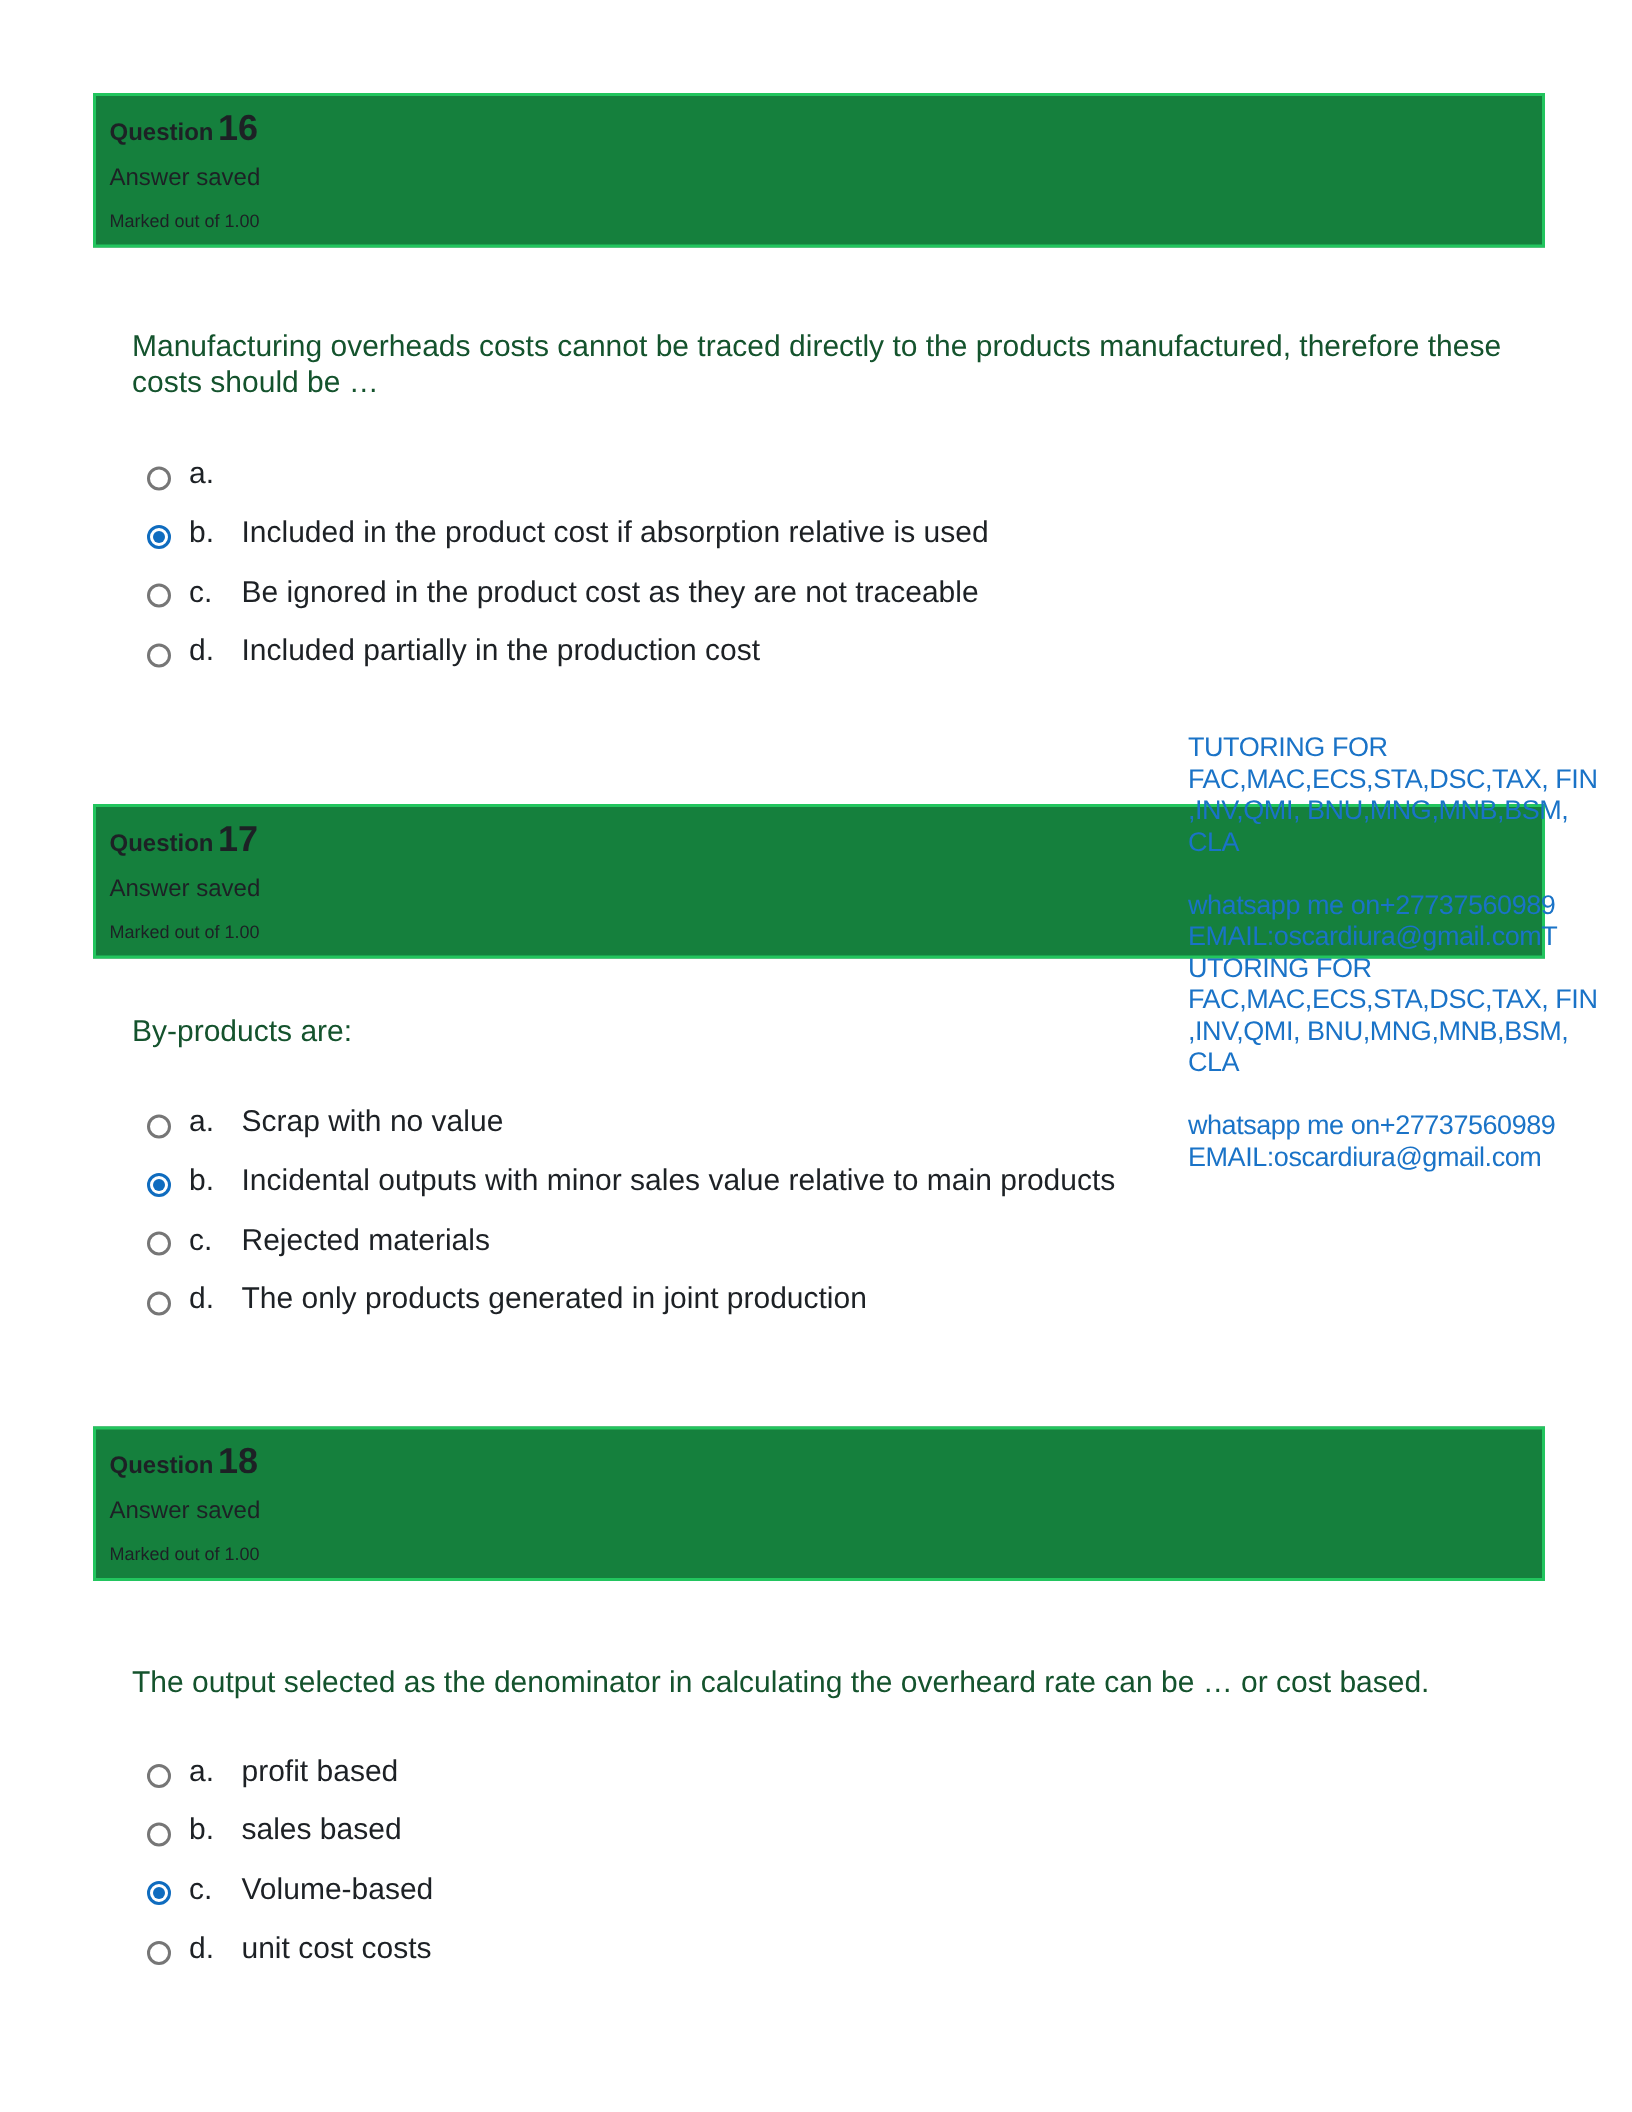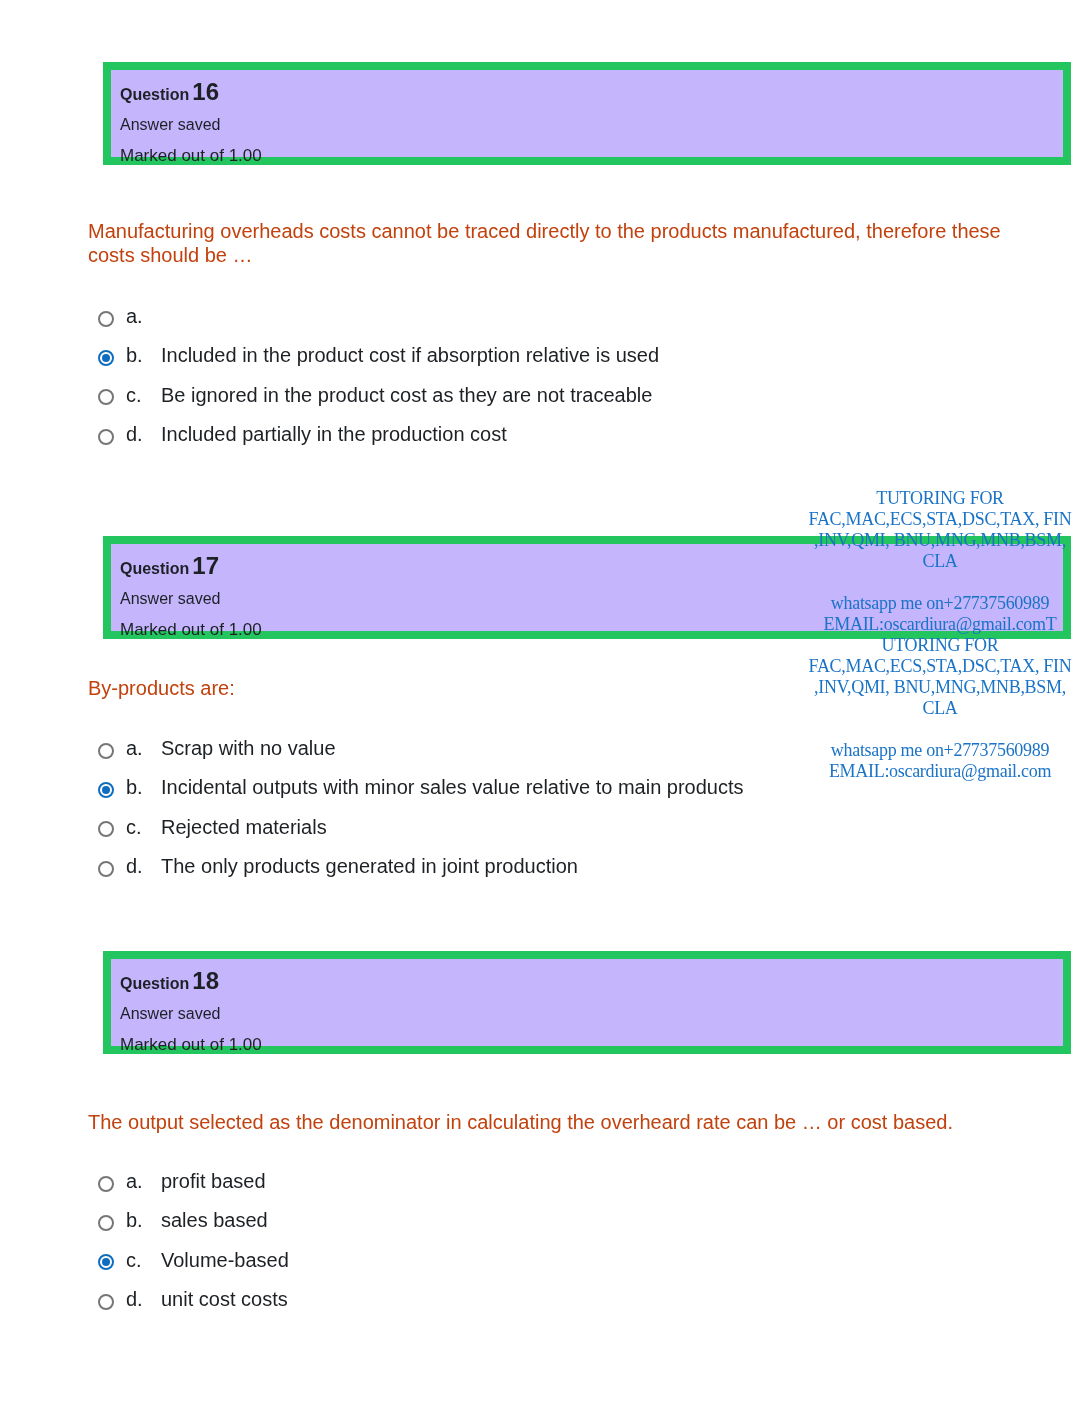--- a/index.html
+++ b/index.html
@@ -2,44 +2,43 @@
 <html><head>
 <meta charset="utf-8">
 <style>
   html, body { margin: 0; padding: 0; background: #ffffff; }
   body {
     width: 1088px; height: 1408px; position: relative; overflow: hidden;
     font-family: "Liberation Sans", sans-serif; color: #1d2125;
   }
   .info-box {
     position: absolute; left: 62px; width: 968px; height: 103px;
-    border: 8px solid #22c55e; box-sizing: border-box; background: #c4b5fd; margin-left: 41px;
+    border: 2px solid #22c55e; box-sizing: border-box; background: #15803d;
   }
   .info-box .qno { position: absolute; left: 9px; top: 8px; font-size: 16px; font-weight: bold; color: #1d2125; }
   .info-box .qno .num { font-size: 24px; font-weight: bold; margin-left: 3px; }
   .info-box .state { position: absolute; left: 9px; top: 46px; font-size: 16px; }
-  .info-box .grade { position: absolute; left: 9px; top: 76px; font-size: 17px; }
-  .qtext { position: absolute; left: 88px; width: 930px; font-size: 20px; line-height: 24px; color: #c2410c; }
+  .info-box .grade { position: absolute; left: 9px; top: 76px; font-size: 12px; }
+  .qtext { position: absolute; left: 88px; width: 930px; font-size: 20px; line-height: 24px; color: #14532d; }
   .answers { position: absolute; left: 98px; }
   .answer { position: relative; height: 39.3px; display: flex; align-items: center; }
   .radio {
     width: 16px; height: 16px; border-radius: 50%; border: 2px solid #767676;
     box-sizing: border-box; margin-right: 12px; margin-top: 4px; position: relative; flex: none; cursor: pointer;
   }
   .radio.checked { border-color: #0f6cbf; }
   .radio.checked::after {
     content: ""; position: absolute; left: 2px; top: 2px; width: 8px; height: 8px; border-radius: 50%; background: #0f6cbf;
   }
   .answer .letter { width: 35px; font-size: 20px; }
   .answer .atext { font-size: 20px; white-space: nowrap; }
   .watermark {
     position: absolute; left: 792px; width: 296px; color: #1a73c7;
-    font-family: Liberation Serif, serif; font-size: 18px; line-height: 21px; white-space: pre-wrap;
+    font-family: Liberation Sans, sans-serif; font-size: 18px; line-height: 21px; white-space: pre-wrap;
     letter-spacing: -0.3px;
-    text-align: center;
   }
 </style>
 </head>
 <body>
 
 <div class="info-box" style="top:62px;">
   <div class="qno"><span>Question</span><span class="num">16</span></div>
   <div class="state">Answer saved</div>
   <div class="grade">Marked out of 1.00</div>
 </div>

